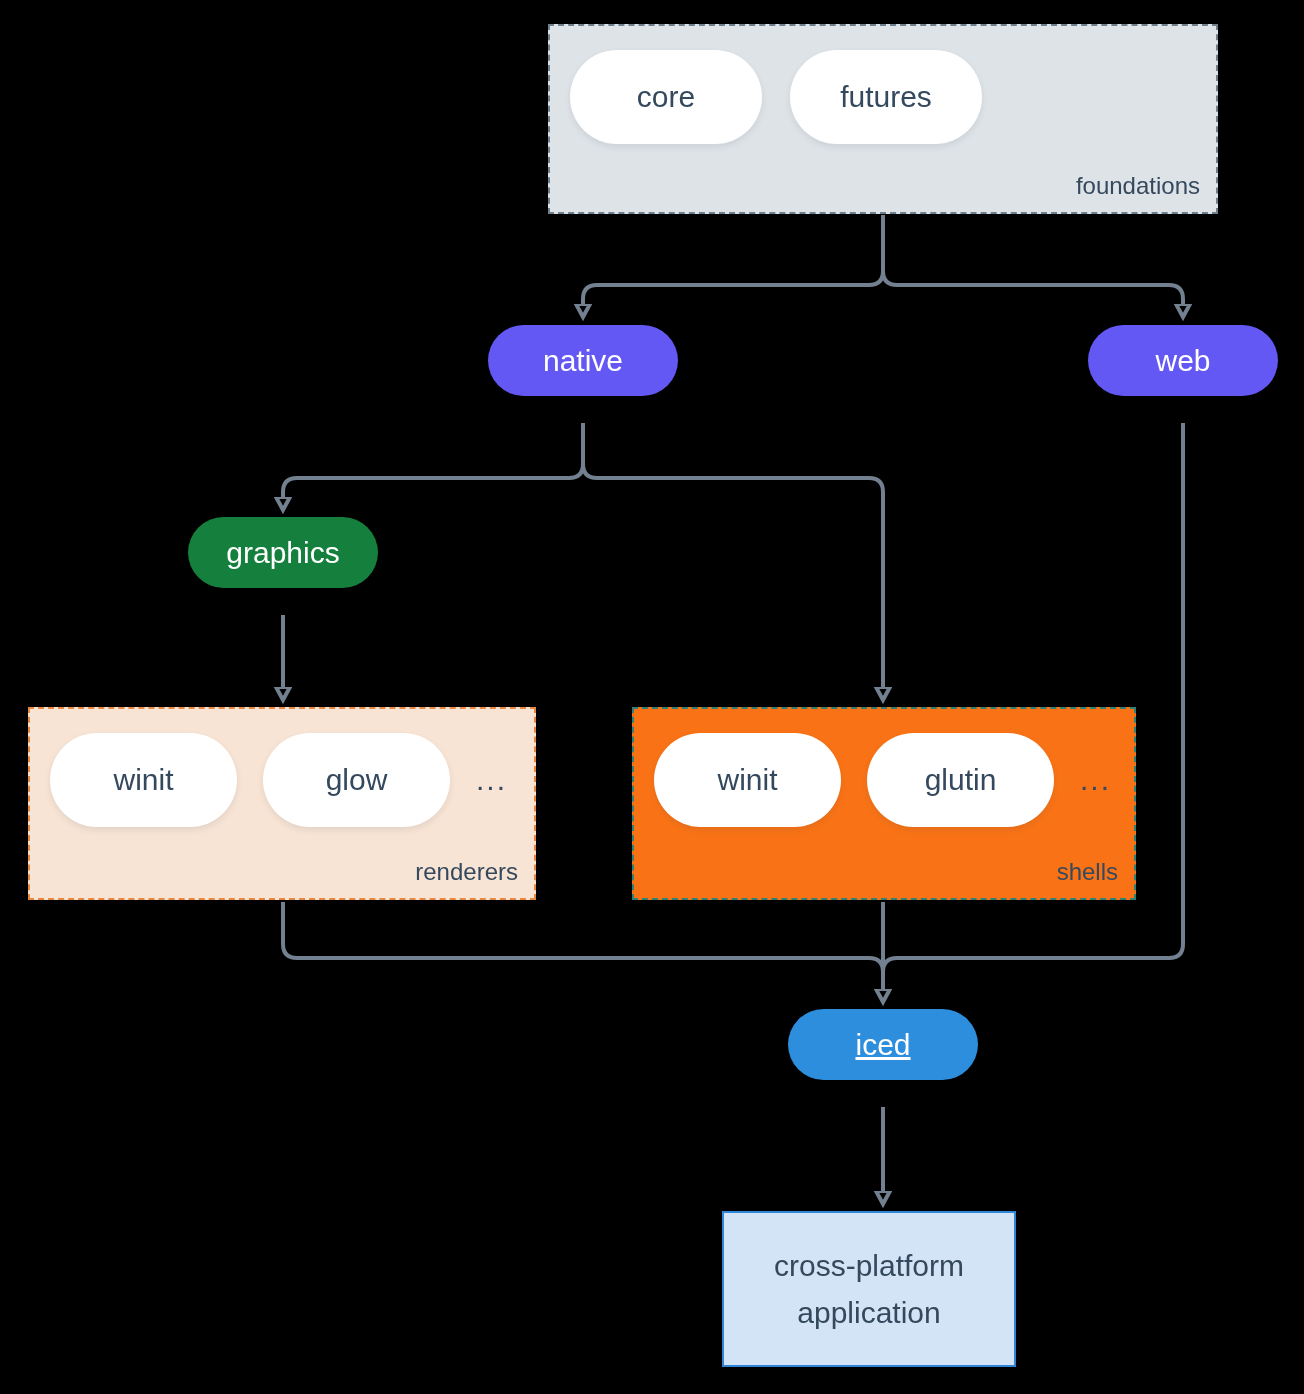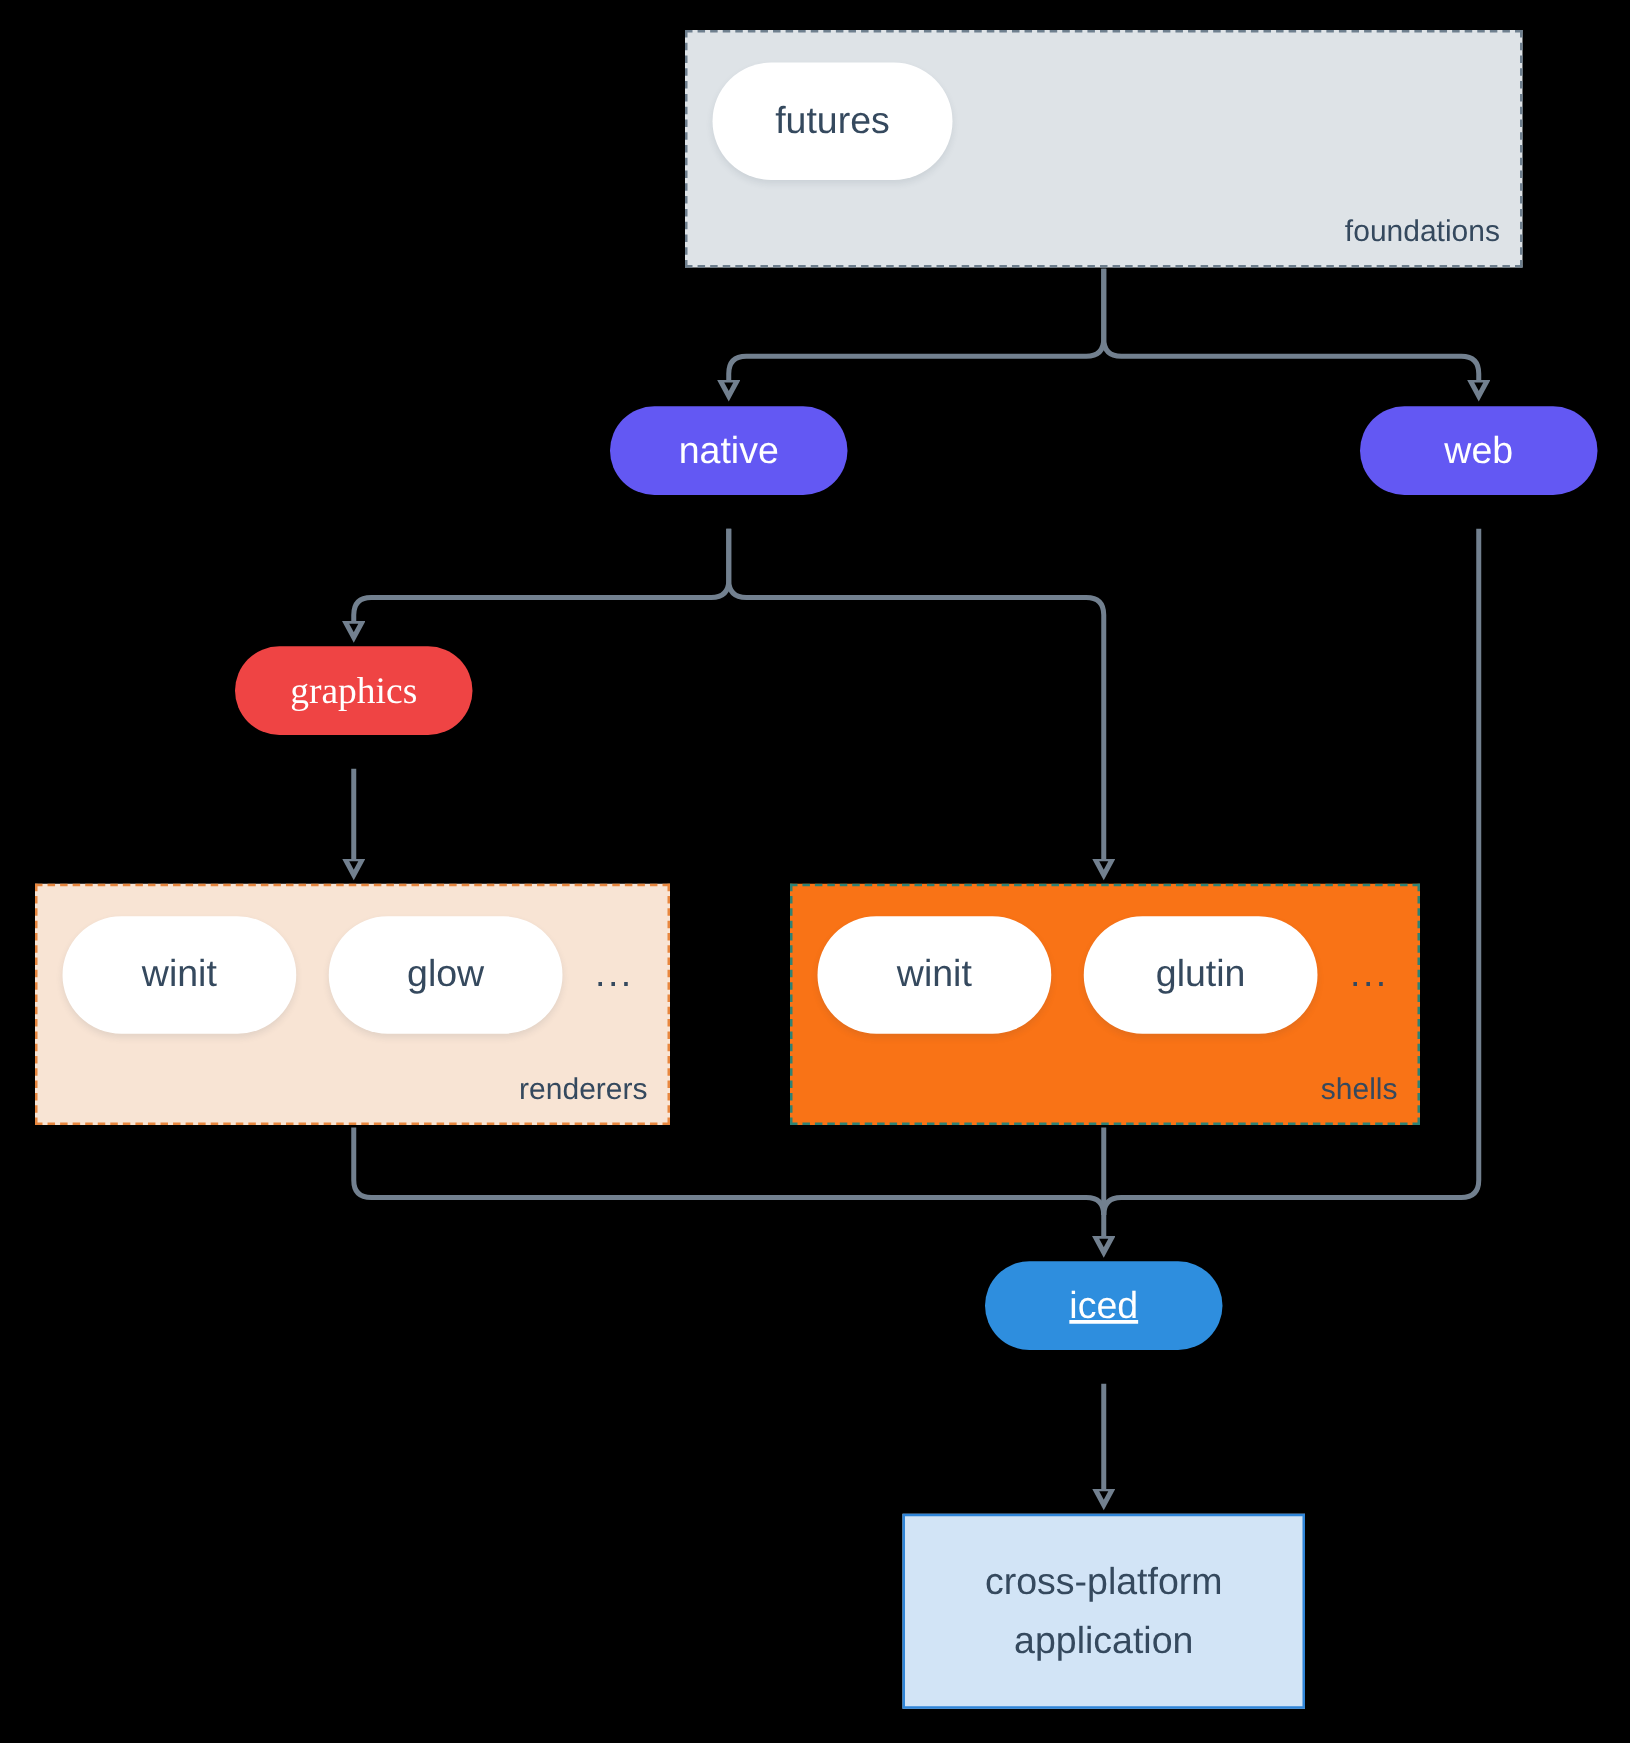--- a/index.html
+++ b/index.html
@@ -97,27 +97,27 @@
     width: 504px; height: 193px;
     background: #f97316;
     border: 2px dashed #2e8275;
   }
   .shells .pill-row { padding: 24px 0 0 20px; gap: 26px; }
   .shells .pill.white { width: 187px; }
 
   
   .node-native   { left: 488px;  top: 325px;  background: #6358f3; }
   .node-web      { left: 1088px; top: 325px;  background: #6358f3; }
-  .node-graphics { left: 188px;  top: 517px;  background: #ef4444; font-family: Liberation Serif, serif; }
+  .node-graphics { left: 188px;  top: 517px;  background: #15803d; }
   .node-iced     { left: 788px;  top: 1009px; background: #2e8ede; text-decoration: underline; }
 
   .app-box {
     position: absolute;
     left: 722px; top: 1211px;
-    width: 322px; height: 156px;
+    width: 294px; height: 156px;
     box-sizing: border-box;
     background: #d2e4f6;
     border: 2px solid #2f85d8;
     display: flex;
     align-items: center;
     justify-content: center;
     text-align: center;
   }
   .app-box .app-text {
     width: 260px;
@@ -143,20 +143,21 @@
     <path marker-end="url(#arrow)" d="M583 423 L583 464 Q583 478 597 478 L869 478 Q883 478 883 492 L883 688"></path>
     <path marker-end="url(#arrow)" d="M283 615 L283 688"></path>
     <path d="M283 902 L283 944 Q283 958 297 958 L869 958 Q883 958 883 972"></path>
     <path d="M1183 423 L1183 944 Q1183 958 1169 958 L897 958 Q883 958 883 972"></path>
     <path marker-end="url(#arrow)" d="M883 902 L883 990"></path>
     <path marker-end="url(#arrow)" d="M883 1107 L883 1192"></path>
   </svg>
 
   <div class="group-box foundations">
     <div class="pill-row">
+      <div class="pill white">core</div>
       <div class="pill white">futures</div>
     </div>
     <div class="group-label">foundations</div>
   </div>
 
   <div class="node-pill node-native">native</div>
   <div class="node-pill node-web">web</div>
 
   <div class="node-pill node-graphics">graphics</div>
 

